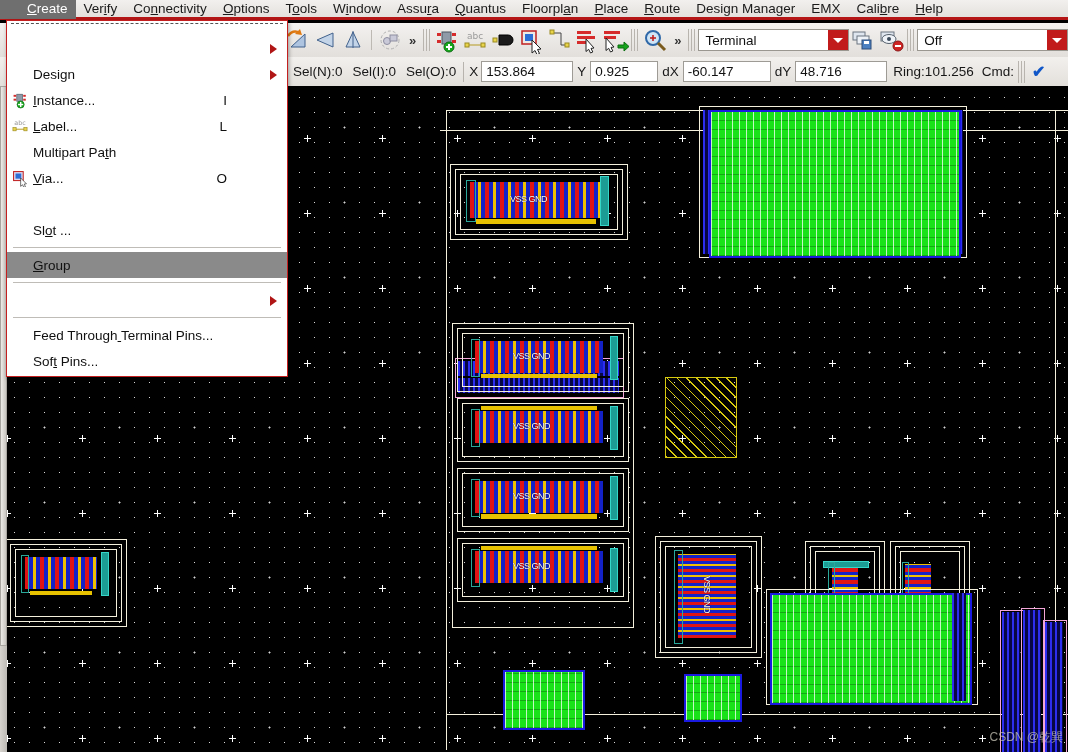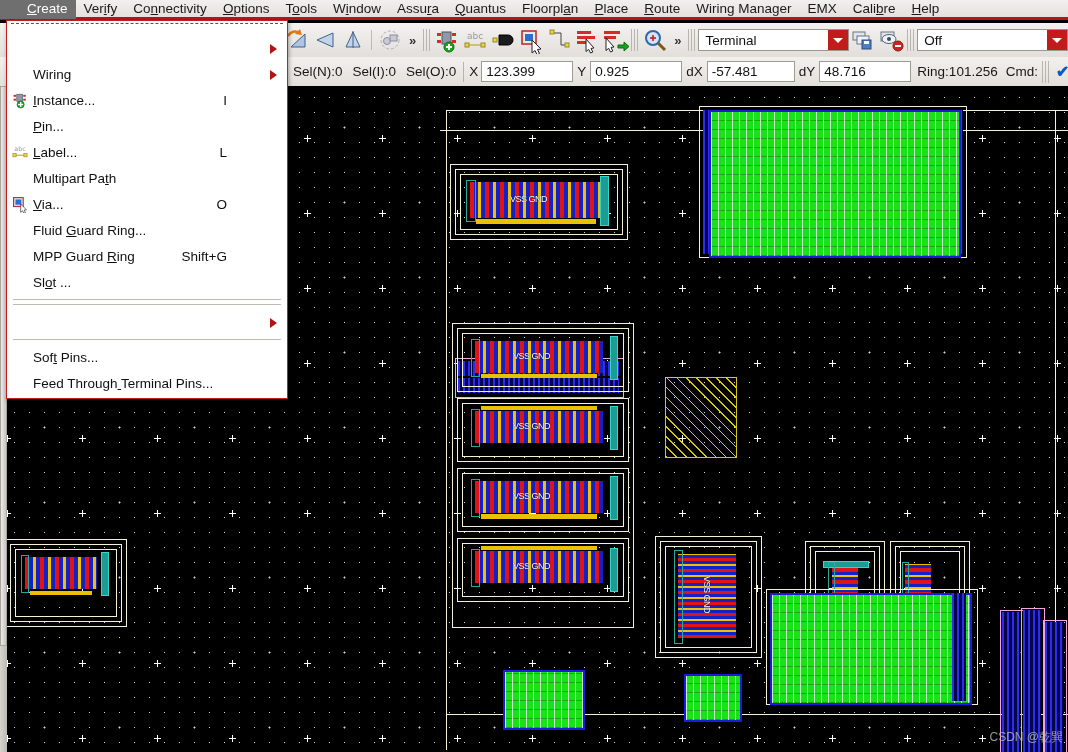--- a/index.html
+++ b/index.html
@@ -135,21 +135,21 @@
       <div class="mi">Ver<u>i</u>fy</div>
       <div class="mi">Co<u>n</u>nectivity</div>
       <div class="mi"><u>O</u>ptions</div>
       <div class="mi">T<u>o</u>ols</div>
       <div class="mi">W<u>i</u>ndow</div>
       <div class="mi">Assu<u>r</u>a</div>
       <div class="mi"><u>Q</u>uantus</div>
       <div class="mi">Floorpl<u>a</u>n</div>
       <div class="mi"><u>P</u>lace</div>
       <div class="mi"><u>R</u>oute</div>
-      <div class="mi">Wiring Manager</div>
+      <div class="mi">Design Manager</div>
       <div class="mi">EMX</div>
       <div class="mi">Cali<u>b</u>re</div>
       <div class="mi"><u>H</u>elp</div>
     </div>
 
   <div class="toolbar">
     <div class="tb-pad"></div>
 
     <div class="ticon">
       <svg width="28" height="28" viewBox="0 0 28 28">
@@ -280,25 +280,25 @@
   </div>
 
   <div class="statusbar">
     <div class="st-pad"></div>
     <div class="vbar"></div>
     <div class="sl">Sel(N):0</div>
     <div class="sl">Sel(I):0</div>
     <div class="sl">Sel(O):0</div>
     <div class="vbar"></div>
     <div class="sl" style="padding:0 3px;">X</div>
-    <div class="sfield" style="width:92px;">123.399</div>
+    <div class="sfield" style="width:92px;">153.864</div>
     <div class="sl" style="padding:0 4px;">Y</div>
-    <div class="sfield" style="width:92px;">0.925</div>
+    <div class="sfield" style="width:68px;">0.925</div>
     <div class="sl" style="padding:0 4px;">dX</div>
-    <div class="sfield" style="width:88px;">-57.481</div>
+    <div class="sfield" style="width:88px;">-60.147</div>
     <div class="sl" style="padding:0 4px;">dY</div>
     <div class="sfield" style="width:92px;">48.716</div>
     <div class="sl" style="padding:0 6px;">Ring:101.256</div>
     <div class="sl" style="padding:0 2px;">Cmd:</div>
     <div class="grip"></div>
     <div class="checkmark">✔</div>
 
   </div>
 
   <div class="canvas">
@@ -578,44 +578,40 @@
 
   <div class="dropdown">
     <div class="tearoff"></div>
     <div id="menu-items">
         <div class="mrow">
           <div class="micon" style="display: flex; align-items: center; justify-content: center;"></div>
           <div class="marrow"></div>
         </div>
         <div class="mrow">
           <div class="micon" style="display: flex; align-items: center; justify-content: center;"></div>
-          <div class="mlabel">Wiring</div>
+          <div class="mlabel">Design</div>
           <div class="marrow"></div>
         </div>
         <div class="mrow">
           <div class="micon" style="display: flex; align-items: center; justify-content: center;">
             <svg width="18" height="18" viewBox="0 0 28 28">
               <rect x="9" y="5" width="9" height="11" fill="#8f9aa8" stroke="#4a5560"></rect>
               <rect x="4" y="6" width="4" height="3" fill="#d62b2b"></rect>
               <rect x="4" y="12" width="4" height="3" fill="#d62b2b"></rect>
               <rect x="19" y="6" width="4" height="3" fill="#d62b2b"></rect>
               <rect x="19" y="12" width="4" height="3" fill="#d62b2b"></rect>
               <circle cx="15" cy="21" r="5.5" fill="#16a81c" stroke="#0c6b10"></circle>
               <rect x="14" y="17" width="2.2" height="8" fill="#fff"></rect>
               <rect x="11" y="20" width="8" height="2.2" fill="#fff"></rect>
             </svg>
           </div>
           <div class="mlabel"><u>I</u>nstance...</div>
           <div class="maccel">I</div>
         </div>
         <div class="mrow">
-          <div class="micon" style="display: flex; align-items: center; justify-content: center;"></div>
-          <div class="mlabel"><u>P</u>in...</div>
-        </div>
-        <div class="mrow">
           <div class="micon" style="display: flex; align-items: center; justify-content: center;">
             <svg width="18" height="18" viewBox="0 0 28 28">
               <text x="5" y="13" font-size="10" fill="#9a9a9a" font-family="DejaVu Sans">abc</text>
               <line x1="6" y1="19" x2="22" y2="19" stroke="#b59b20" stroke-width="1.5"></line>
               <rect x="3" y="16.5" width="5" height="5" fill="#e9d44a" stroke="#9a8a20"></rect>
               <rect x="20" y="16.5" width="5" height="5" fill="#e9d44a" stroke="#9a8a20"></rect>
             </svg>
           </div>
           <div class="mlabel"><u>L</u>abel...</div>
           <div class="maccel">L</div>
@@ -630,42 +626,40 @@
               <rect x="4" y="4" width="15" height="14" fill="#d9d7f0" stroke="#c02020" stroke-width="1.6"></rect>
               <rect x="7" y="7" width="9" height="8" fill="#2b6fd6"></rect>
               <path d="M15 14 l9 9 -3.5 0.5 2 4 -2.5 1.2 -2-4.2 -3 2.5z" fill="#fff" stroke="#222"></path>
             </svg>
           </div>
           <div class="mlabel"><u>V</u>ia...</div>
           <div class="maccel">O</div>
         </div>
         <div class="mrow">
           <div class="micon" style="display: flex; align-items: center; justify-content: center;"></div>
-          <div class="mlabel">Fluid <u>G</u>uard Ring...</div>
-        </div>
-        <div class="mrow">
-          <div class="micon" style="display: flex; align-items: center; justify-content: center;"></div>
-          <div class="mlabel">MPP Guard <u>R</u>ing</div>
-          <div class="maccel">Shift+G</div>
         </div>
         <div class="mrow">
           <div class="micon" style="display: flex; align-items: center; justify-content: center;"></div>
           <div class="mlabel">Sl<u>o</u>t ...</div>
         </div>
         <div class="mdiv"></div>
+        <div class="mrow sel">
+          <div class="micon" style="display: flex; align-items: center; justify-content: center;"></div>
+          <div class="mlabel"><u>G</u>roup</div>
+        </div>
         <div class="mdiv"></div>
         <div class="mrow">
           <div class="micon" style="display: flex; align-items: center; justify-content: center;"></div>
           <div class="marrow"></div>
         </div>
         <div class="mdiv"></div>
         <div class="mrow">
           <div class="micon" style="display: flex; align-items: center; justify-content: center;"></div>
+          <div class="mlabel">Feed Through<u> </u>Terminal Pins...</div>
+        </div>
+        <div class="mrow">
+          <div class="micon" style="display: flex; align-items: center; justify-content: center;"></div>
           <div class="mlabel">Sof<u>t</u> Pins...</div>
-        </div>
-        <div class="mrow">
-          <div class="micon" style="display: flex; align-items: center; justify-content: center;"></div>
-          <div class="mlabel">Feed Through<u> </u>Terminal Pins...</div>
         </div>
       </div>
   </div>
 
 </div>
 
 </body></html>

